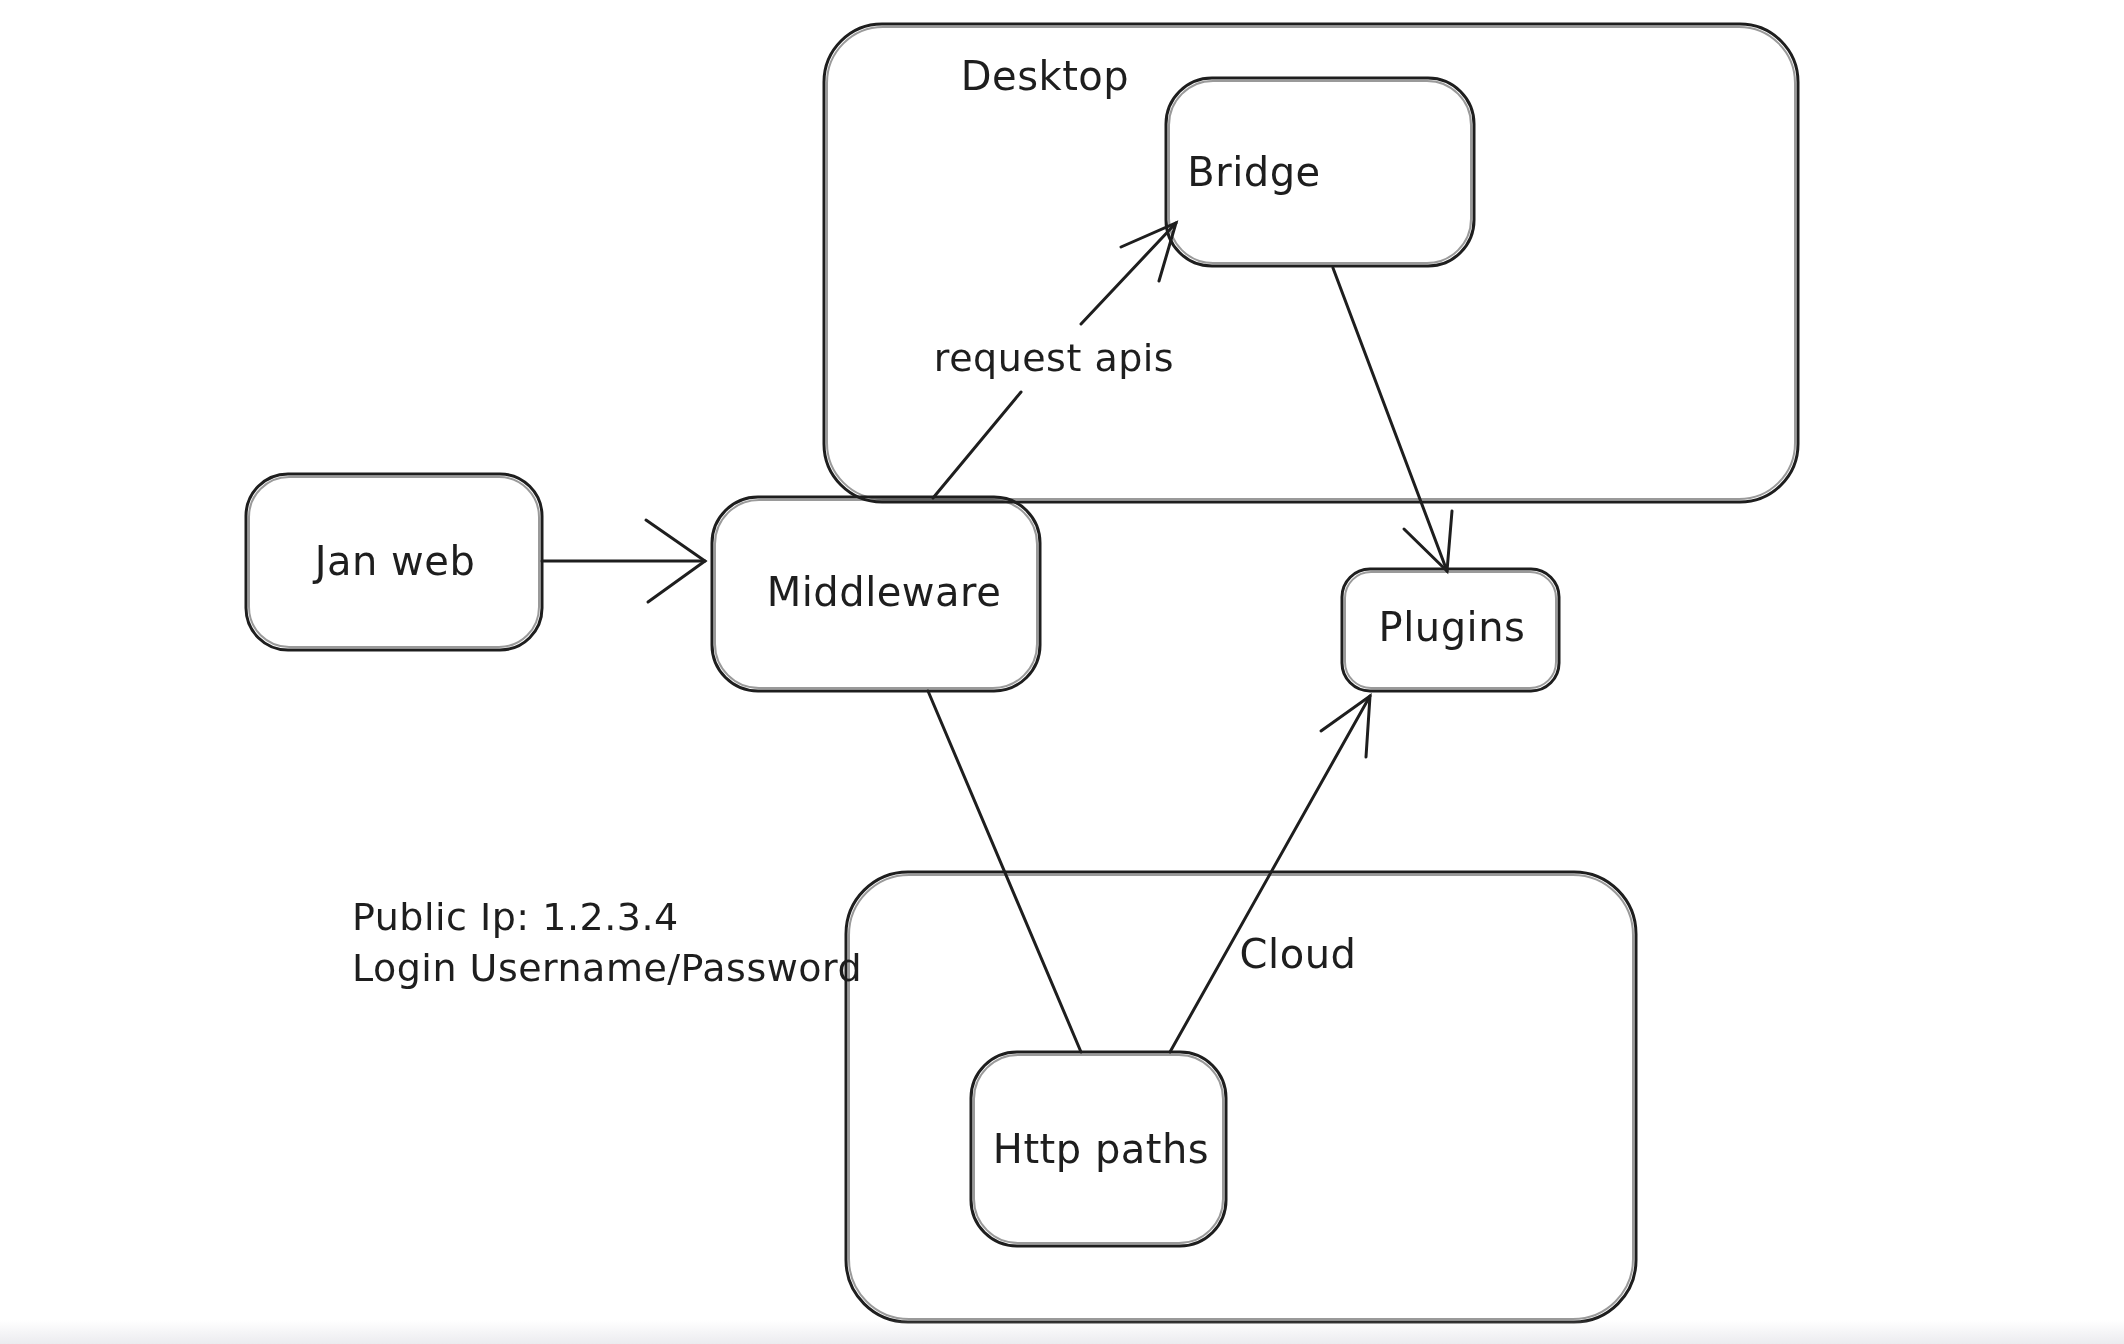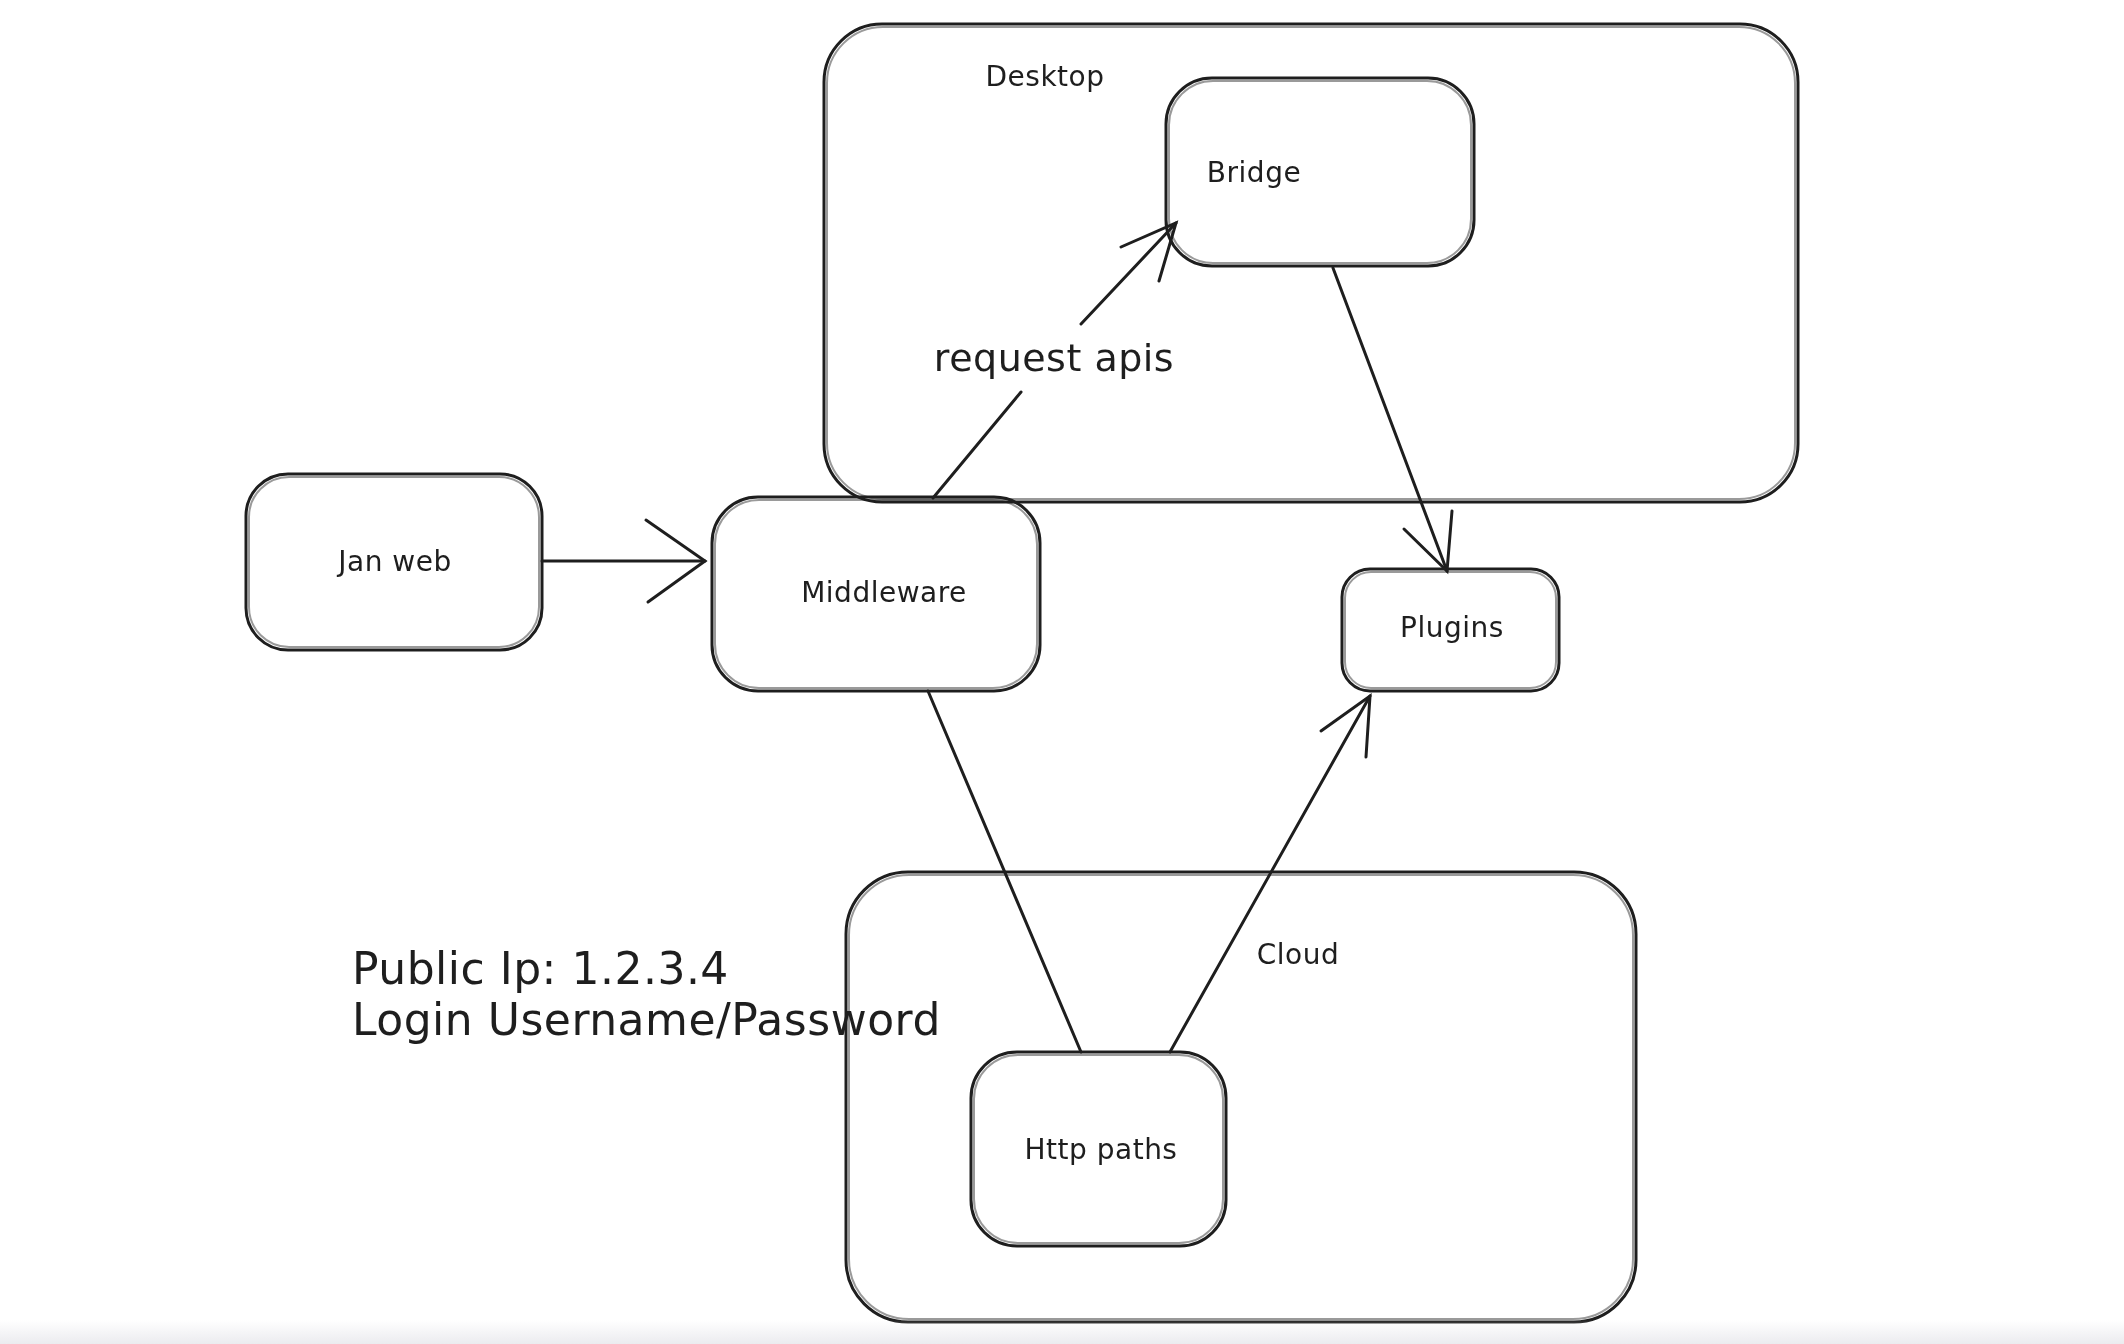--- a/index.html
+++ b/index.html
@@ -4,27 +4,27 @@
 <style>
   html,body { margin:0; padding:0; background:#ffffff; }
   .canvas {
     position:relative; width:2124px; height:1344px;
     background:#ffffff; overflow:hidden;
     font-family:"DejaVu Sans", sans-serif; color:#1e1e1e;
   }
   .canvas svg { position:absolute; left:0; top:0; }
   .lbl {
     position:absolute; transform:translate(-50%,-50%);
-    font-size:28px; letter-spacing:0.5px; white-space:nowrap;
+    font-size:40px; letter-spacing:0.5px; white-space:nowrap;
     color:#1e1e1e; font-weight:500;
   }
   .lbl.edge-lbl { font-size:38px; }
   .note {
-    position:absolute; left:352px; top:943px;
-    font-size:44px; line-height:51px; letter-spacing:0.5px;
+    position:absolute; left:352px; top:892px;
+    font-size:38px; line-height:51px; letter-spacing:0.5px;
     white-space:pre-line; color:#1e1e1e; font-weight:500;
   }
   .bottom-fade {
     position:absolute; left:0; bottom:0; width:100%; height:24px;
     background:linear-gradient(to bottom, rgba(236,236,240,0) 0%, #ebebef 100%);
     pointer-events:none;
   }
   .shape { fill:none; stroke:#1e1e1e; stroke-width:3; }
   .shape-echo { fill:none; stroke:#1e1e1e; stroke-width:2; opacity:0.45; }
   .edge-line { fill:none; stroke:#1e1e1e; stroke-width:3; stroke-linecap:round; }

